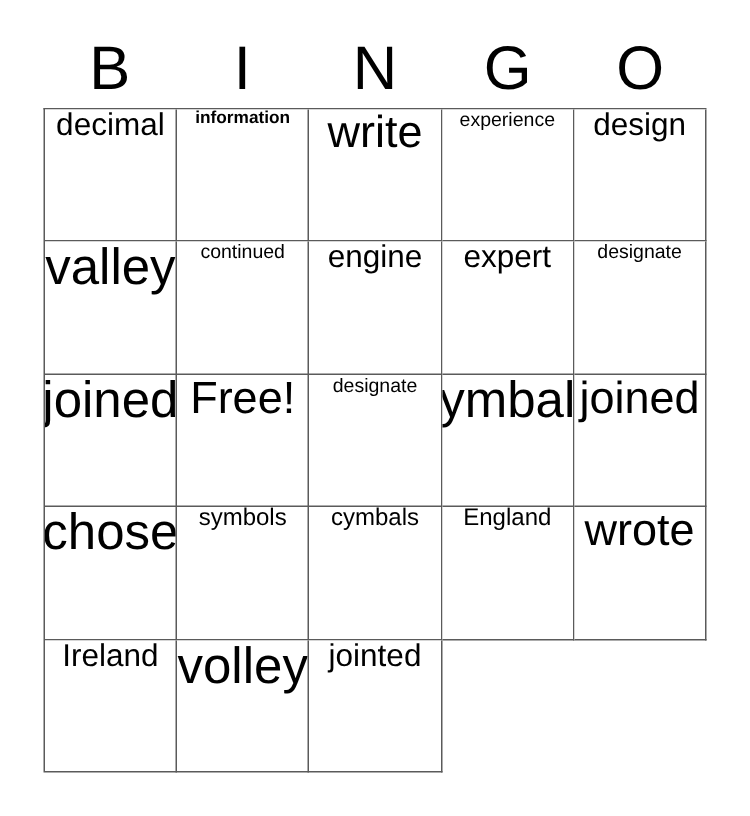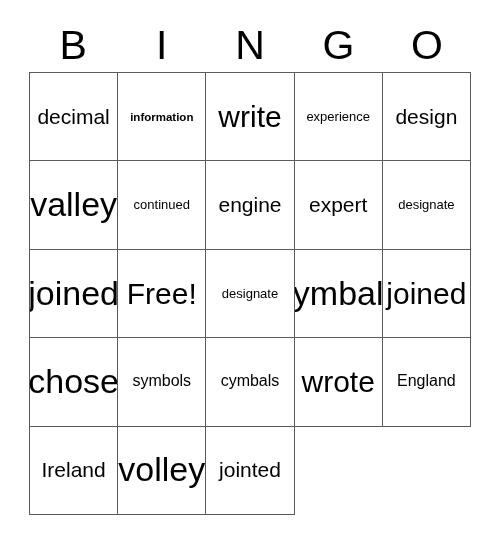--- a/index.html
+++ b/index.html
@@ -58,21 +58,20 @@
     display: grid;
     grid-template-columns: repeat(5, 1fr);
     grid-template-rows: repeat(5, 1fr);
     background: #ffffff;
   }
   .cell {
     box-sizing: border-box;
     border-right: 1px solid #5a5a5a;
     border-bottom: 1px solid #5a5a5a;
     display: flex;
-    align-items: center;
     justify-content: center;
     overflow: hidden;
     background: #ffffff;
     padding: 0 2px;
   }
   .cell-text {
     display: block;
     white-space: nowrap;
     line-height: 1.05;
     color: #000000;
@@ -149,24 +148,24 @@
       <div class="cell">
         <span class="cell-text sz-lg">chose</span>
       </div>
       <div class="cell">
         <span class="cell-text sz-sm">symbols</span>
       </div>
       <div class="cell">
         <span class="cell-text sz-sm">cymbals</span>
       </div>
       <div class="cell">
-        <span class="cell-text sz-xl">wrote</span>
+        <span class="cell-text sz-sm">England</span>
       </div>
       <div class="cell">
-        <span class="cell-text sz-sm">England</span>
+        <span class="cell-text sz-xl">wrote</span>
       </div>
       <div class="cell">
         <span class="cell-text sz-md">Ireland</span>
       </div>
       <div class="cell">
         <span class="cell-text sz-lg">volley</span>
       </div>
       <div class="cell">
         <span class="cell-text sz-md">jointed</span>
       </div>

